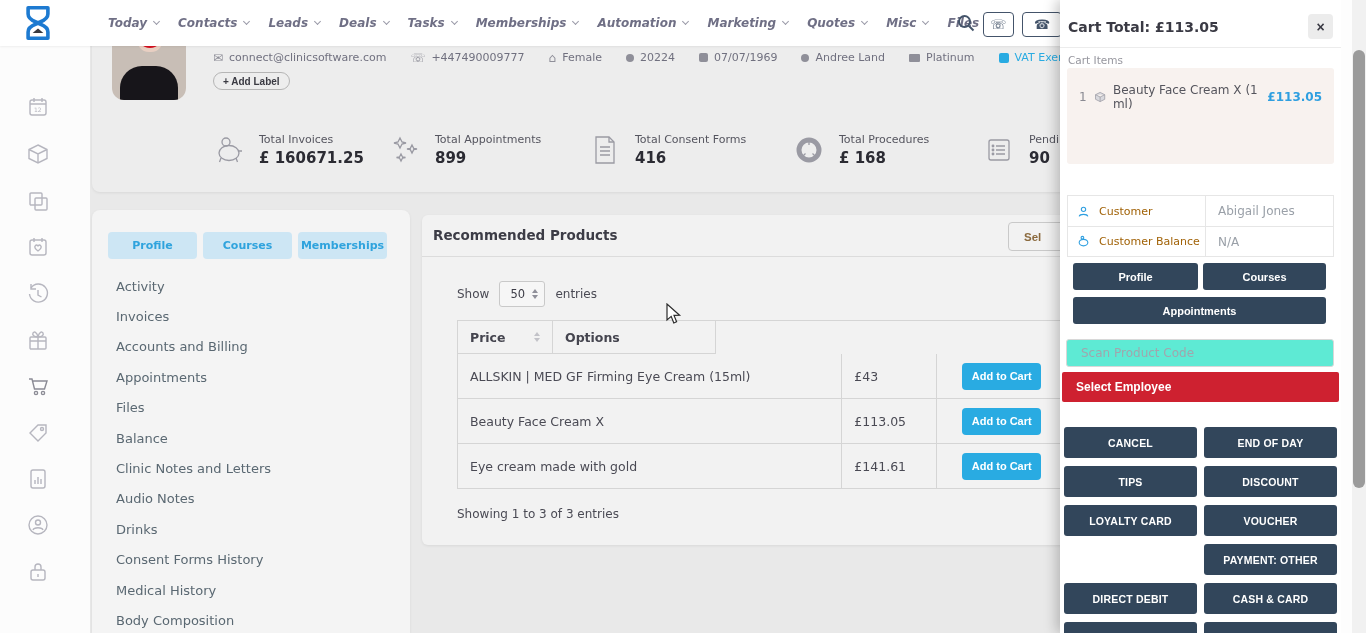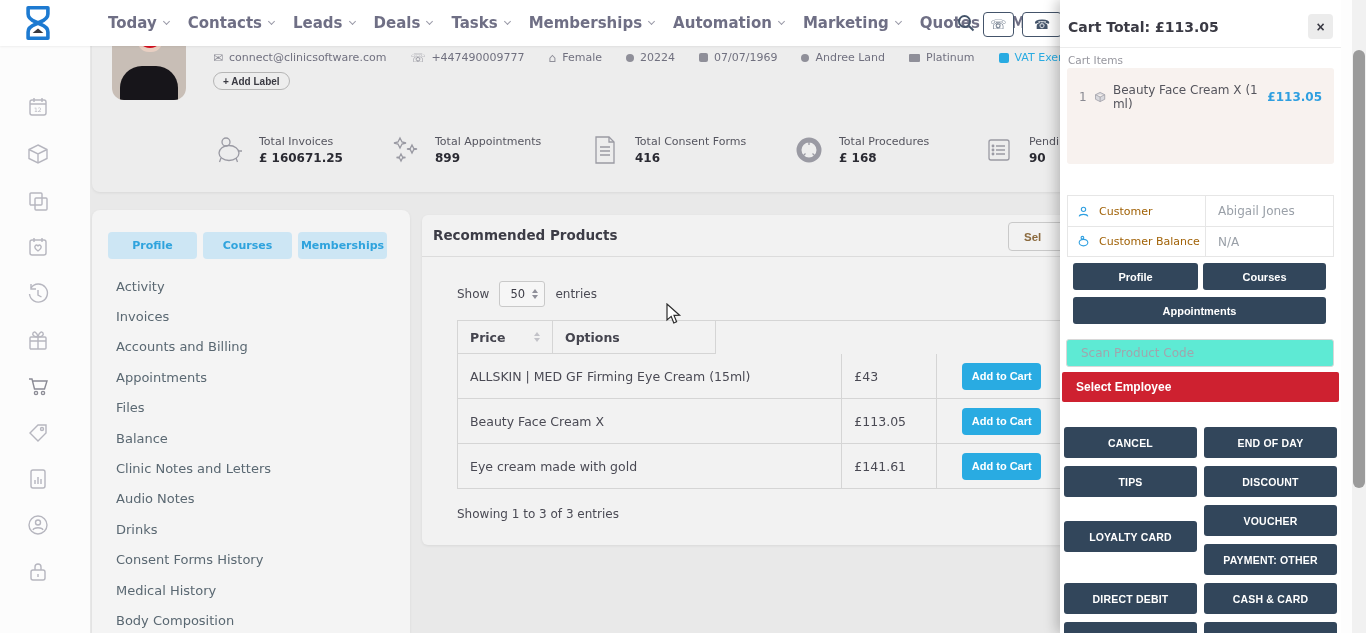--- a/index.html
+++ b/index.html
@@ -9,21 +9,21 @@
   
   .sidebar { position:absolute; left:0; top:0; width:90px; height:633px; background:#fcfcfc; z-index:5; }
   .side-ic { position:absolute; left:26px; width:24px; height:24px; color:#b6b6bf; }
   .side-ic svg { width:24px; height:24px; stroke:#b6b6bf; fill:none; stroke-width:1.4; }
   .side-ic.active svg { stroke:#8b8b95; }
 
   
   .header { position:absolute; left:0; top:0; width:1366px; height:46px; background:#ffffff; z-index:10; box-shadow:0 1px 2px rgba(0,0,0,.06); }
   .logo { position:absolute; left:20px; top:5px; width:36px; height:36px; }
   .nav { position:absolute; left:108px; top:0; height:46px; display:flex; align-items:center; gap:19px; }
-  .nav-item { display:flex; align-items:center; font-size:15px; font-weight:600; color:#6f6f85; cursor:default; white-space:nowrap; }
+  .nav-item { display:flex; align-items:center; font-size:12px; font-weight:600; color:#6f6f85; cursor:default; white-space:nowrap;font-style:italic; }
   .chev { width:5px; height:5px; border-right:1.5px solid #9a9aa8; border-bottom:1.5px solid #9a9aa8; transform:rotate(45deg); display:inline-block; margin-left:7px; margin-top:-3px; }
   .hdr-search { position:absolute; left:957px; top:14px; width:18px; height:18px; }
   .hdr-btn { position:absolute; top:12px; height:25px; border:1px solid #44546a; border-radius:4px; background:#fff; display:flex; align-items:center; justify-content:center; color:#44546a; font-size:13px; }
 
   
   .profile-card { position:absolute; left:92px; top:-28px; width:1264px; height:220px; background:#ededed; border-radius:8px; box-shadow:0 1px 3px rgba(0,0,0,.07); z-index:1; }
   .avatar { position:absolute; left:112px; top:10px; width:74px; height:90px; border-radius:12px; background:#c8beb6; overflow:hidden; z-index:2; }
   .avatar .neck { position:absolute; left:8px; bottom:-18px; width:58px; height:52px; background:#17151a; border-radius:22px 22px 0 0; }
   .avatar .face { position:absolute; left:24px; top:8px; width:28px; height:34px; background:#e8cfc2; border-radius:40% 40% 46% 46%; }
   .avatar .lips { position:absolute; left:31px; top:32px; width:14px; height:6px; background:#d6101f; border-radius:50%; }
@@ -35,21 +35,21 @@
   .mini-rect { width:11px; height:8px; background:#8f8f99; border-radius:1px; display:inline-block; }
   .mini-blue { width:10px; height:10px; background:#29abe2; border-radius:2px; display:inline-block; }
   .contact-item.vat { color:#29abe2; }
   .add-label { position:absolute; left:213px; top:72px; height:18px; padding:0 9px; border:1px solid #b5b5b5; border-radius:9px; font-size:10px; font-weight:700; color:#3a3a42; display:flex; align-items:center; background:transparent; z-index:2; }
 
   
   .stats { position:absolute; top:133px; left:0; width:1366px; height:48px; z-index:2; }
   .stat { position:absolute; display:flex; align-items:center; gap:13px; }
   .stat svg { width:34px; height:34px; stroke:#9a9aa3; fill:none; stroke-width:1.3; }
   .stat .lbl { font-size:11px; color:#55555f; margin-bottom:3px; }
-  .stat .val { font-size:12px; font-weight:700; color:#2b2b33; }
+  .stat .val { font-size:15px; font-weight:700; color:#2b2b33; }
 
   
   .left-panel { position:absolute; left:92px; top:210px; width:318px; height:423px; background:#f4f4f4; border-radius:8px 8px 0 0; box-shadow:0 1px 3px rgba(0,0,0,.07); z-index:2; }
   .tabs { position:absolute; left:16px; top:22px; display:flex; gap:6px; }
   .tab { width:89px; height:27px; background:#cde6f4; border-radius:4px; color:#2fa3dd; font-size:11px; font-weight:700; display:flex; align-items:center; justify-content:center; }
   .menu { position:absolute; left:24px; top:61px; }
   .menu-item { height:30.4px; display:flex; align-items:center; font-size:13px; color:#5a6872; white-space:nowrap; }
 
   
   .products-card { position:absolute; left:422px; top:215px; width:700px; height:330px; background:#f2f2f2; border-radius:6px; box-shadow:0 1px 3px rgba(0,0,0,.07); z-index:2; }
@@ -464,21 +464,21 @@
     <button class="navy-btn" style="left:143px; top:263px; width:123px;">Courses</button>
     <button class="navy-btn" style="left:13px; top:297px; width:253px;">Appointments</button>
 
     <input class="scan-input" type="text" placeholder="Scan Product Code" style="">
     <button class="select-employee">Select Employee</button>
 
     <button class="grid-btn" style="left:4px; top:427px;">CANCEL</button>
     <button class="grid-btn" style="left:144px; top:427px;">END OF DAY</button>
     <button class="grid-btn" style="left:4px; top:466px;">TIPS</button>
     <button class="grid-btn" style="left:144px; top:466px;">DISCOUNT</button>
-    <button class="grid-btn" style="left:4px; top:505px;margin-top:16px;">LOYALTY CARD</button>
+    <button class="grid-btn" style="left:4px; top:505px;">LOYALTY CARD</button>
     <button class="grid-btn" style="left:144px; top:505px;">VOUCHER</button>
     <button class="grid-btn" style="left:144px; top:544px;">PAYMENT: OTHER</button>
     <button class="grid-btn" style="left:4px; top:583px;">DIRECT DEBIT</button>
     <button class="grid-btn" style="left:144px; top:583px;">CASH &amp; CARD</button>
     <button class="grid-btn" style="left:4px; top:622px;"></button>
     <button class="grid-btn" style="left:144px; top:622px;"></button>
   </div>
 
   <div class="white-gap"></div>
   <div class="scroll-track"></div>

